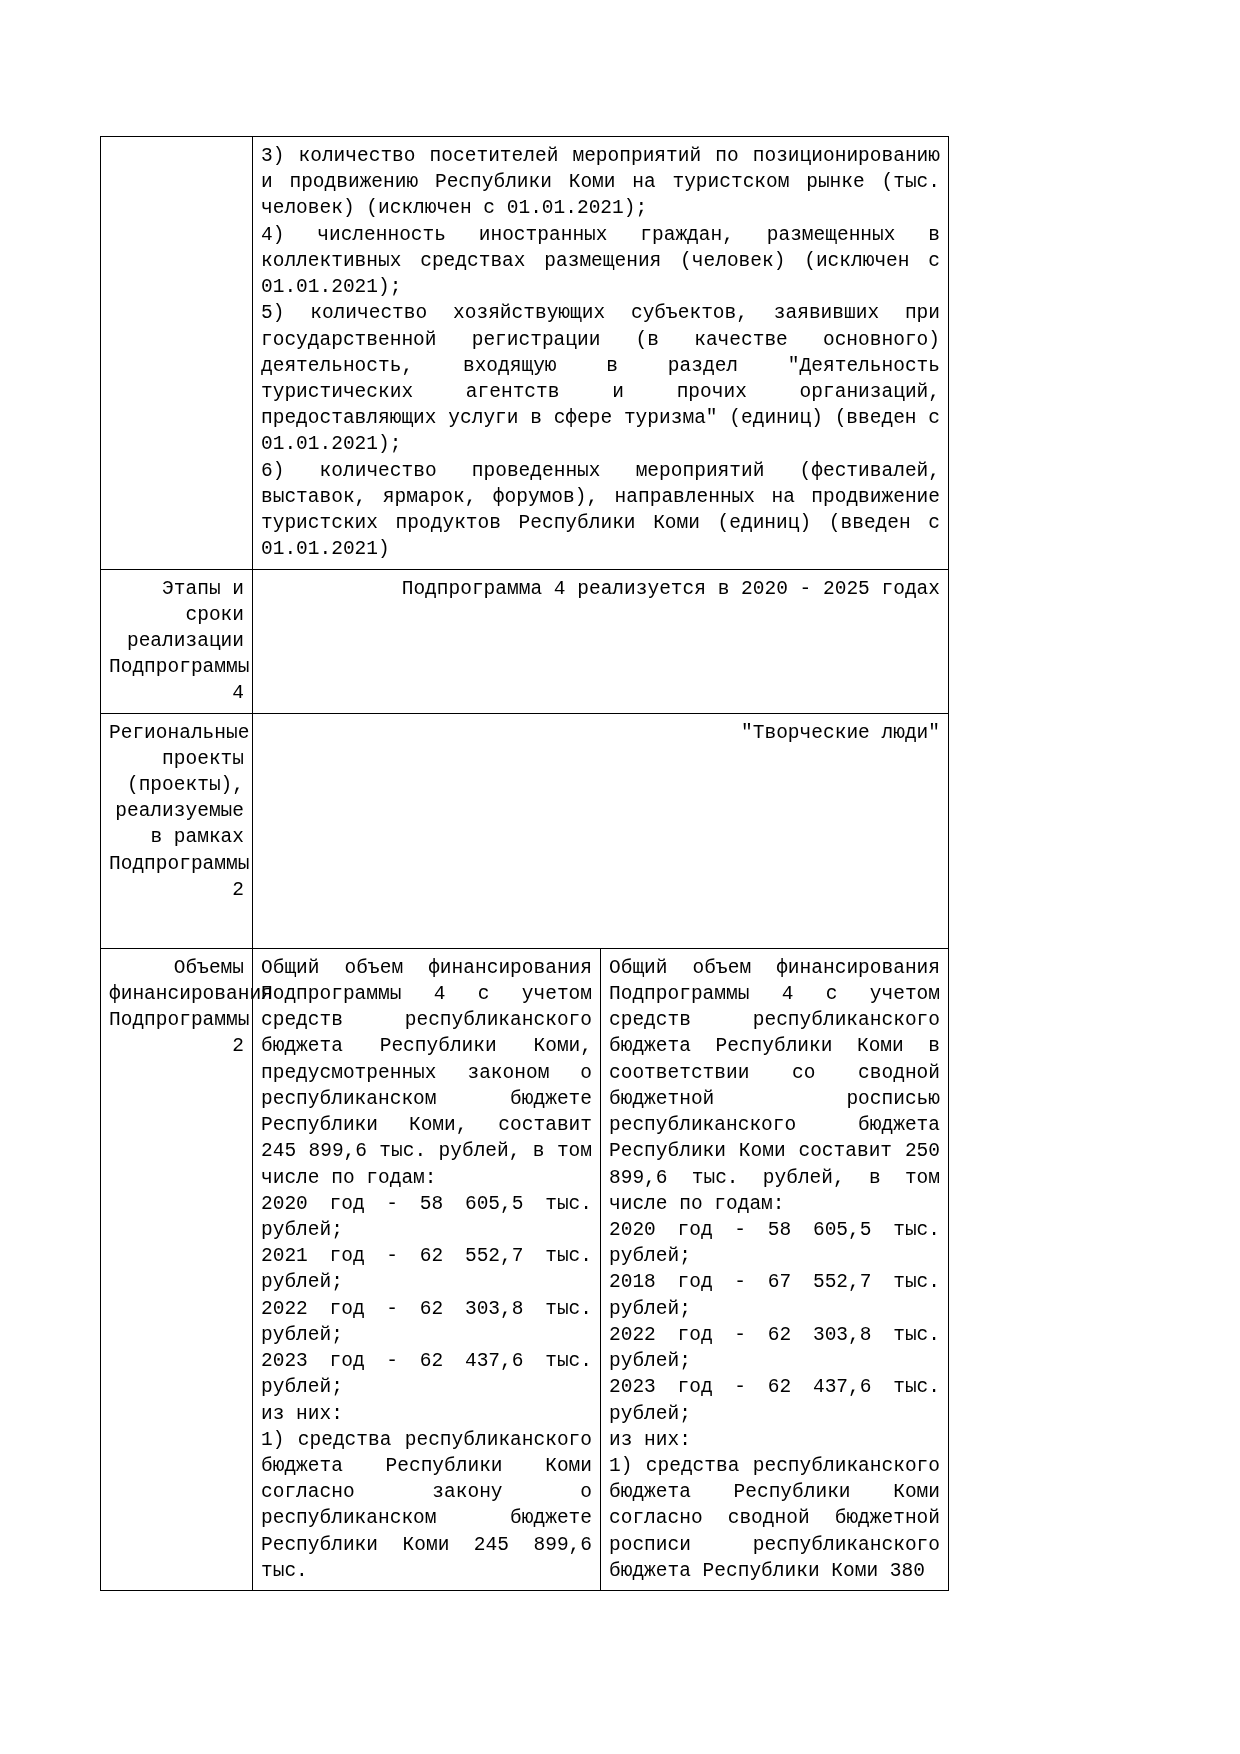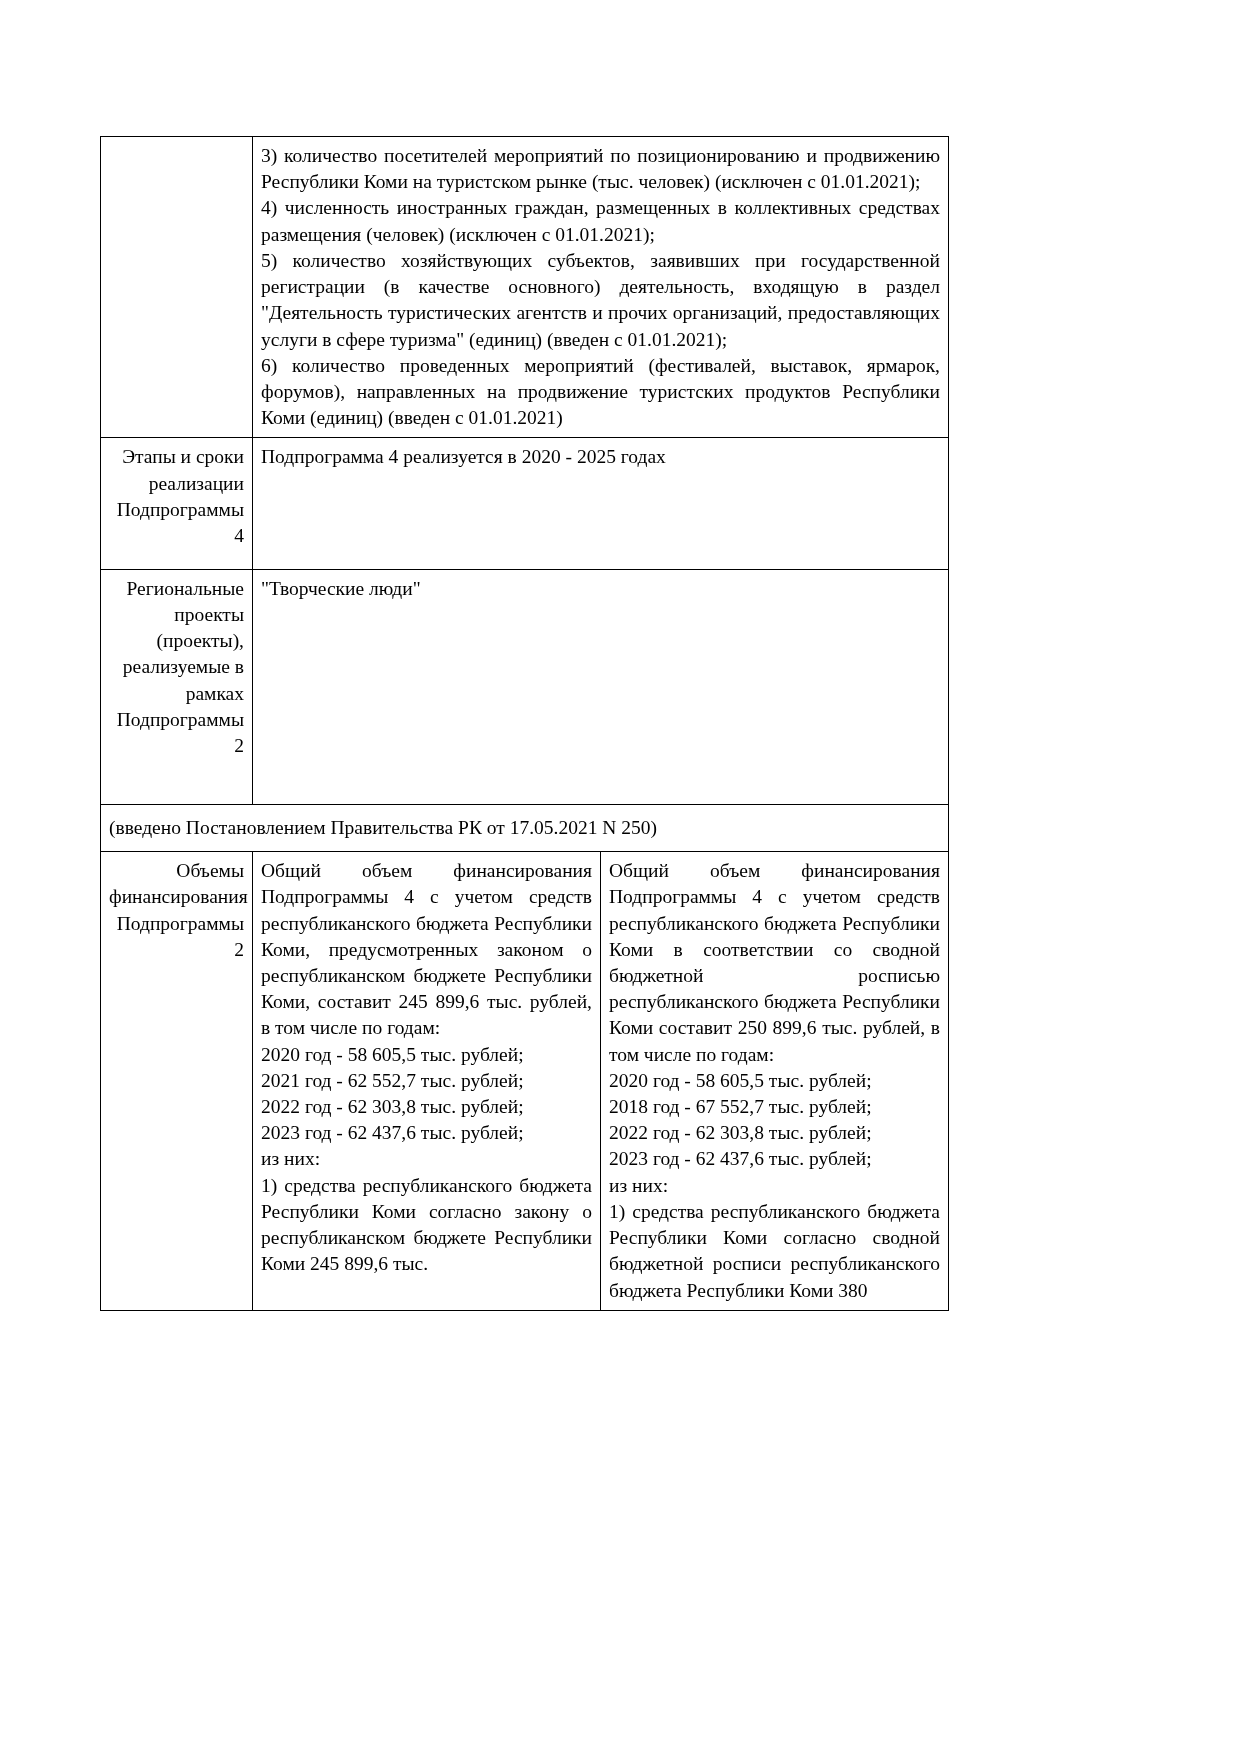--- a/index.html
+++ b/index.html
@@ -20,20 +20,21 @@
     width: 1240px;
     height: 1754px;
     box-sizing: border-box;
     padding: 136px 100px 0 100px;
   }
 
   table.doc-table {
     width: 848px;
     border-collapse: collapse;
     table-layout: fixed;
+    font-family: Liberation Mono, monospace;
   }
 
   table.doc-table td {
     border: 1px solid #000000;
     vertical-align: top;
     padding: 6px 8px 6px 8px;
     font-size: 19.5px;
     line-height: 1.345;
   }
 
@@ -50,21 +51,21 @@
     text-align: justify;
     text-justify: inter-word;
     hyphens: none;
   }
   .cell-note {
     text-align: left;
     padding-top: 10px !important;
     padding-bottom: 10px !important;
   }
   .cell-plain {
-    text-align: left;
+    text-align: right;
   }
 
   .spacer-short { height: 92px; }
   .spacer-mid   { height: 196px; }
 
   p.l {
     margin: 0;
   }
 </style>
 </head>
@@ -100,23 +101,20 @@
       </tr>
 
       <tr>
         <td class="cell-label">Региональные проекты (проекты), реализуемые в рамках Подпрограммы 2</td>
         <td class="cell-plain" colspan="2">
           <p class="l">"Творческие люди"</p>
           <div class="spacer-mid"></div>
         </td>
       </tr>
 
-      <tr>
-        <td class="cell-note" colspan="3">(введено Постановлением Правительства РК от 17.05.2021 N 250)</td>
-      </tr>
 
       <tr>
         <td class="cell-label">Объемы финансирования Подпрограммы 2</td>
         <td class="cell-body">
           <p class="l">Общий объем финансирования Подпрограммы 4 с учетом средств республиканского бюджета Республики Коми, предусмотренных законом о республиканском бюджете Республики Коми, составит 245 899,6 тыс. рублей, в том числе по годам:</p>
           <p class="l">2020 год - 58 605,5 тыс. рублей;</p>
           <p class="l">2021 год - 62 552,7 тыс. рублей;</p>
           <p class="l">2022 год - 62 303,8 тыс. рублей;</p>
           <p class="l">2023 год - 62 437,6 тыс. рублей;</p>
           <p class="l">из них:</p>

